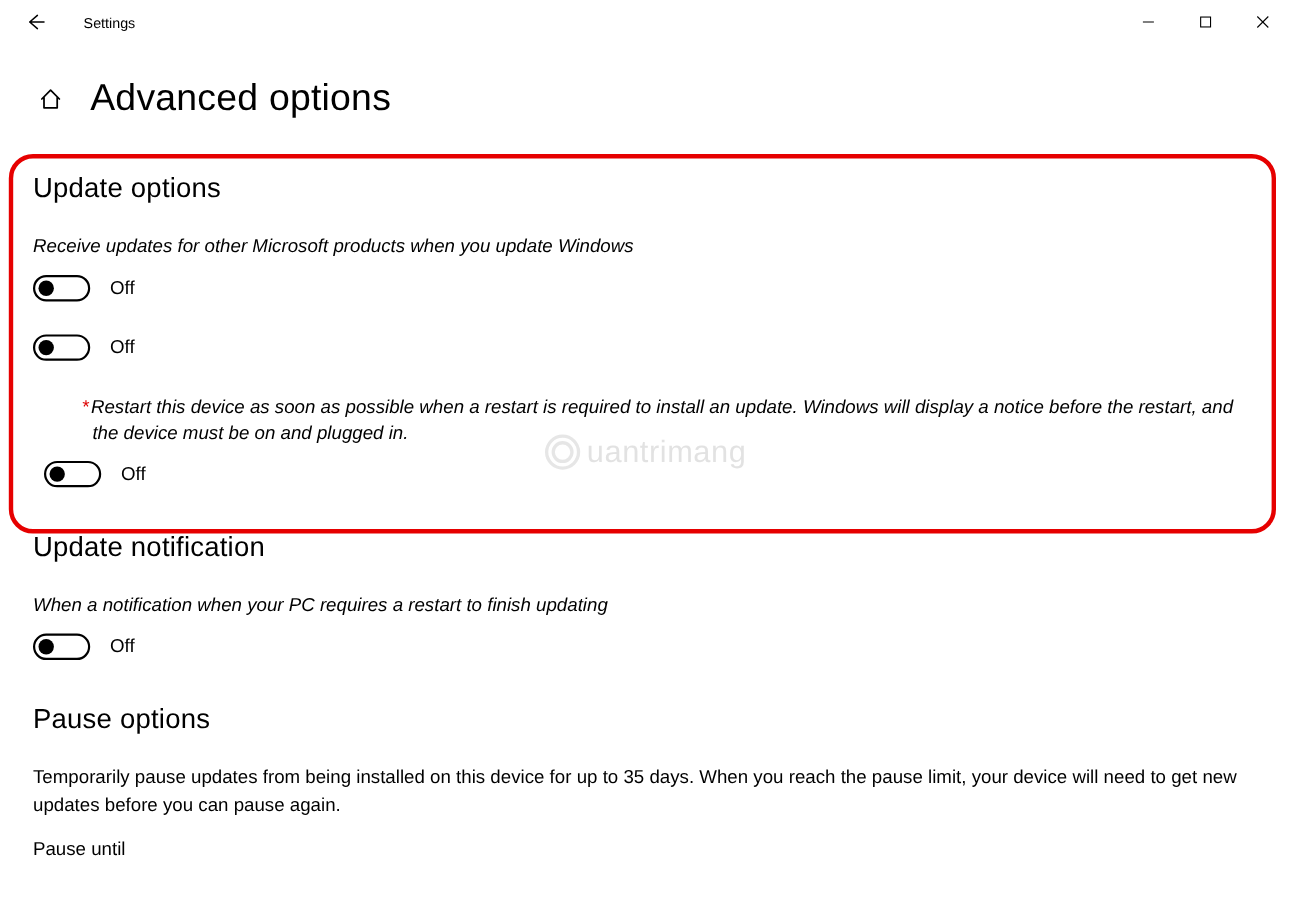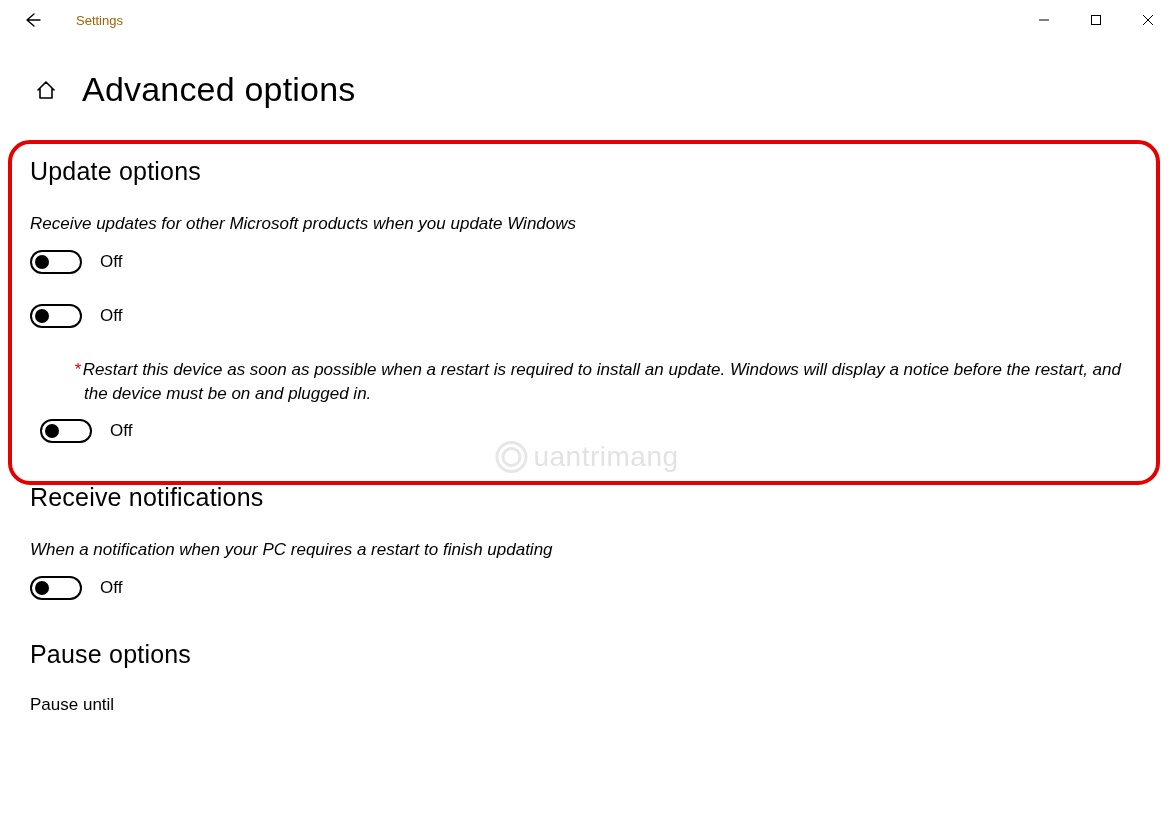--- a/index.html
+++ b/index.html
@@ -21,21 +21,21 @@
     position: relative;
   }
   .back-btn {
     width: 20px; height: 20px;
     display: flex; align-items: center; justify-content: center;
     margin-right: 34px;
     cursor: pointer;
   }
   .app-title {
     font-size: 13px;
-    color: #a16207;
+    color: #000000;
   }
   .win-controls {
     position: absolute;
     right: 0; top: 0;
     display: flex;
     height: 40px;
   }
   .win-btn {
     width: 52px; height: 40px;
     display: flex; align-items: center; justify-content: center;
@@ -131,21 +131,20 @@
     position: absolute;
     left: 50%; top: 395px;
     transform: translateX(-50%);
     font-size: 28px;
     color: #d0d0d0;
     font-weight: 400;
     letter-spacing: 0.5px;
     display:flex; align-items:center; gap:6px;
     pointer-events:none;
     opacity:0.6;
-    margin-top:46px;
   }
   .watermark .wm-icon {
     width:32px;height:32px;border:3px solid #d6d6d6;border-radius:50%;
     position:relative;
   }
   .watermark .wm-icon::before{
     content:""; position:absolute; left:50%; top:50%;
     width:14px;height:14px;border:3px solid #d6d6d6;border-radius:50%;
     transform:translate(-50%,-50%);
   }
@@ -227,30 +226,31 @@
       <div class="toggle-row" style="margin-left:10px;">
         <div class="toggle">
             <div class="knob"></div>
           </div>
         <div class="toggle-state">Off</div>
       </div>
     </div>
   </div>
 
   <div class="section">
-    <div class="section-heading">Receive notifications</div>
+    <div class="section-heading">Update notification</div>
     <div class="option-block">
       <div class="option-label">When a notification when your PC requires a restart to finish updating</div>
       <div class="toggle-row">
         <div class="toggle">
             <div class="knob"></div>
           </div>
         <div class="toggle-state">Off</div>
       </div>
     </div>
   </div>
 
   <div class="section" style="margin-bottom:0;">
     <div class="section-heading">Pause options</div>
+    <div class="desc-text">Temporarily pause updates from being installed on this device for up to 35 days. When you reach the pause limit, your device will need to get new updates before you can pause again.</div>
     <div class="pause-until">Pause until</div>
   </div>
 
 </div>
 
 </body></html>

